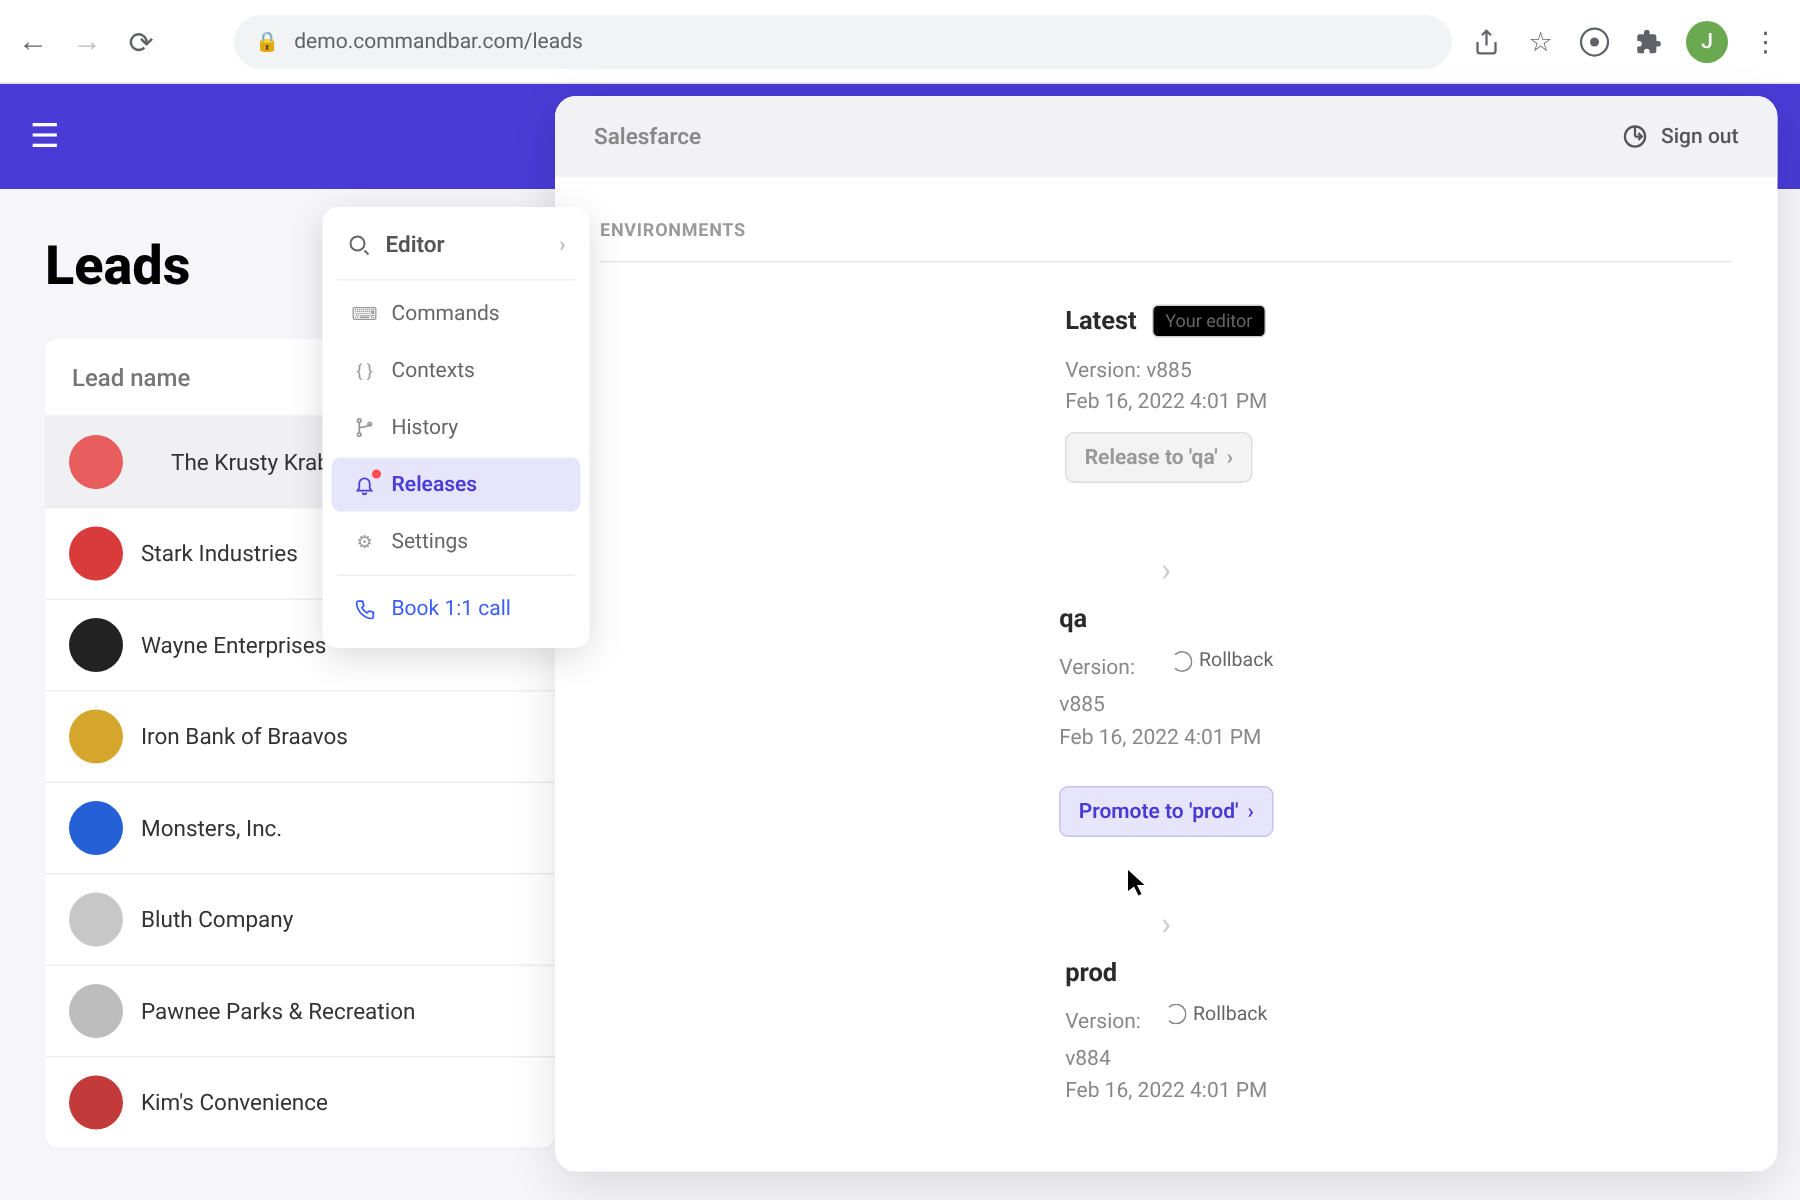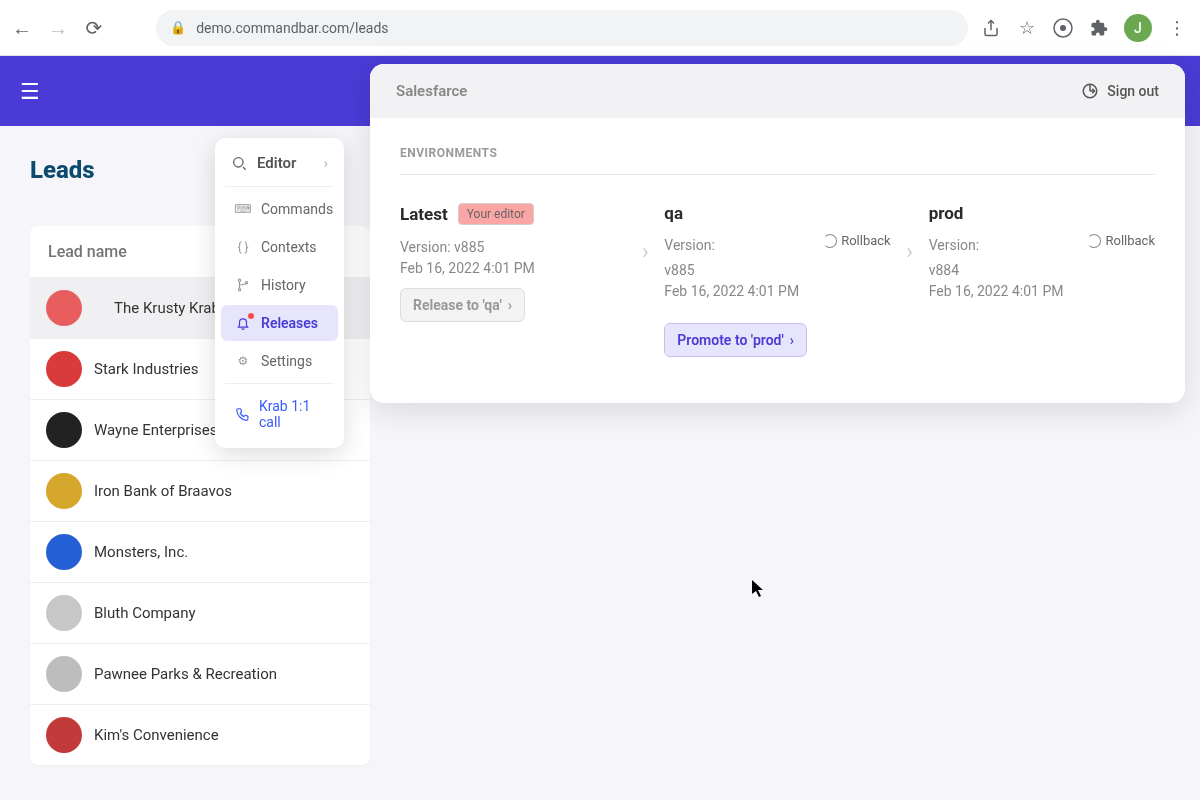--- a/index.html
+++ b/index.html
@@ -15,55 +15,55 @@
 .right-icons { display: flex; gap: 14px; align-items: center; color: #5f6368; }
 .icon-btn { width: 22px; height: 22px; display: flex; align-items: center; justify-content: center; cursor: pointer; font-size: 18px; }
 .avatar-circle { width: 28px; height: 28px; border-radius: 50%; background: #6ba950; color: #fff; display: flex; align-items: center; justify-content: center; font-size: 14px; font-weight: 500; }
 
 
 .app-header { height: 70px; background: #4a3bd6; display: flex; align-items: center; padding: 0 20px; }
 .hamburger { color: #fff; font-size: 22px; cursor: pointer; }
 
 
 .page { position: relative; background: #f6f6fa; height: calc(800px - 56px - 70px); }
-.page-title { position: absolute; top: 30px; left: 30px; font-size: 24px; font-weight: 800; color: #0c4a6e; }
+.page-title { position: absolute; top: 30px; left: 30px; font-size: 36px; font-weight: 800; color: #000000; }
 
 
 .leads-panel { position: absolute; top: 100px; left: 30px; width: 340px; background: #fff; border-radius: 8px; overflow: hidden; box-shadow: 0 1px 2px rgba(0,0,0,0.04); }
 .leads-header { padding: 16px 18px; font-size: 16px; color: #757575; font-weight: 500; }
 .lead-row { display: flex; align-items: center; gap: 12px; padding: 12px 16px; border-top: 1px solid #eee; cursor: pointer; }
 .lead-row.sel { background: #f0f0f2; gap: 32px; }
 .lead-avatar { width: 36px; height: 36px; border-radius: 50%; flex-shrink: 0; display:flex; align-items:center; justify-content:center; font-size:10px; font-weight:700; color:#fff; }
 .lead-name { font-size: 15px; color: #333; }
 
 
-.palette { position: absolute; top: 12px; left: 215px; width: 129px; background: #fff; border-radius: 10px; box-shadow: 0 6px 24px rgba(0,0,0,0.14); padding: 6px 0; z-index: 20; }
+.palette { position: absolute; top: 12px; left: 215px; width: 178px; background: #fff; border-radius: 10px; box-shadow: 0 6px 24px rgba(0,0,0,0.14); padding: 6px 0; z-index: 20; }
 .palette-head { display: flex; align-items: center; justify-content: space-between; padding: 10px 16px; color: #555; font-weight: 600; font-size: 15px; cursor: pointer; }
 .palette-head .chev { color: #bbb; font-size: 14px; }
 .palette-divider { height: 1px; background: #eee; margin: 4px 10px; }
 .palette-item { display: flex; align-items: center; gap: 10px; padding: 10px 14px; font-size: 14px; color: #666; cursor: pointer; border-radius: 6px; margin: 2px 6px; }
 .palette-item.active { background: #e7e5fb; color: #4a3bd6; font-weight: 600; }
 .palette-item.link { color: #3a5cff; }
 .palette-ico { width: 16px; height: 16px; display: flex; align-items: center; justify-content: center; font-size: 12px; color: #999; }
 .palette-item.active .palette-ico { color: #4a3bd6; }
 .palette-item .dot { position: relative; }
 .palette-item .dot::after { content: ''; position: absolute; top: -2px; right: -3px; width: 6px; height: 6px; background: #ff4d4f; border-radius: 50%; }
 
 
 .releases-panel { position: absolute; top: -62px; left: 370px; width: 815px; background: #fff; border-radius: 14px; box-shadow: 0 8px 32px rgba(0,0,0,0.12); z-index: 15; overflow: hidden; }
 .rel-header { display: flex; align-items: center; justify-content: space-between; padding: 18px 26px; background: #f2f2f5; }
 .rel-brand { font-size: 15px; font-weight: 600; color: #888; }
 .signout { display: flex; align-items: center; gap: 8px; color: #555; font-size: 14px; cursor: pointer; font-weight: 500; }
 .rel-body { padding: 28px 30px 46px; }
 .rel-section-label { font-size: 12px; font-weight: 700; letter-spacing: 0.5px; color: #9a9a9a; padding-bottom: 14px; border-bottom: 1px solid #e8e8e8; margin-bottom: 28px; }
-.env-row { display: flex; align-items: flex-start; gap: 10px; }
+.env-row { display: flex; align-items: center; gap: 10px; flex-direction: column; }
 .env-col { flex: 1; }
 .env-title-row { display: flex; align-items: center; gap: 10px; margin-bottom: 10px; }
 .env-title { font-size: 17px; font-weight: 700; color: #2a2a2a; }
-.badge { font-size: 12px; color: #666; border: 1px solid #d0d0d0; border-radius: 4px; padding: 3px 8px; background: #fca5a5; }
+.badge { font-size: 12px; color: #666; border: 1px solid #d0d0d0; border-radius: 4px; padding: 3px 8px; background: #000000; }
 .env-meta { font-size: 14px; color: #888; line-height: 1.8; }
 .env-meta-row { display: flex; align-items: flex-start; justify-content: space-between; gap: 8px; }
 .rollback { display: flex; align-items: center; gap: 4px; font-size: 13px; color: #666; cursor: pointer; }
 .rollback-ico { width: 14px; height: 14px; border: 1.5px solid #888; border-radius: 50%; border-left-color: transparent; }
 .env-date { font-size: 14px; color: #888; }
 .action-btn { margin-top: 12px; display: inline-flex; align-items: center; gap: 6px; padding: 8px 12px; border-radius: 6px; font-size: 14px; border: 1px solid #ddd; cursor: pointer; font-weight: bold; }
 .action-btn.muted { background: #f3f3f3; color: #999; }
 .action-btn.primary { background: #e7e5fb; color: #4a3bd6; border-color: #c6c1f3; font-weight: 600; margin-top: 24px; }
 .env-arrow { color: #ccc; font-size: 22px; padding-top: 36px; width: 18px; text-align: center; }
 
@@ -205,21 +205,21 @@
       <span class="palette-ico">⚙</span>
       <span>Settings</span>
     </div>
     <div class="palette-divider"></div>
     <div class="palette-item link">
       <span class="palette-ico" style="color:#3a5cff;">
         <svg width="14" height="14" viewBox="0 0 24 24" fill="none" stroke="#3a5cff" stroke-width="2">
             <path d="M22 16.92V21a2 2 0 0 1-2.18 2A19 19 0 0 1 3 5.18 2 2 0 0 1 5 3h4.09a1 1 0 0 1 1 .75l1 4a1 1 0 0 1-.29 1L9 10.5a16 16 0 0 0 6 6l1.75-1.8a1 1 0 0 1 1-.29l4 1a1 1 0 0 1 .75 1z"></path>
           </svg>
       </span>
-      <span>Krab 1:1 call</span>
+      <span>Book 1:1 call</span>
     </div>
   </div>
 
   <div class="releases-panel">
     <div class="rel-header">
       <span class="rel-brand">Salesfarce</span>
       <div class="signout">
         <span>
           <svg width="18" height="18" viewBox="0 0 24 24" fill="none" stroke="#555" stroke-width="2">
               <circle cx="12" cy="12" r="9"></circle>

